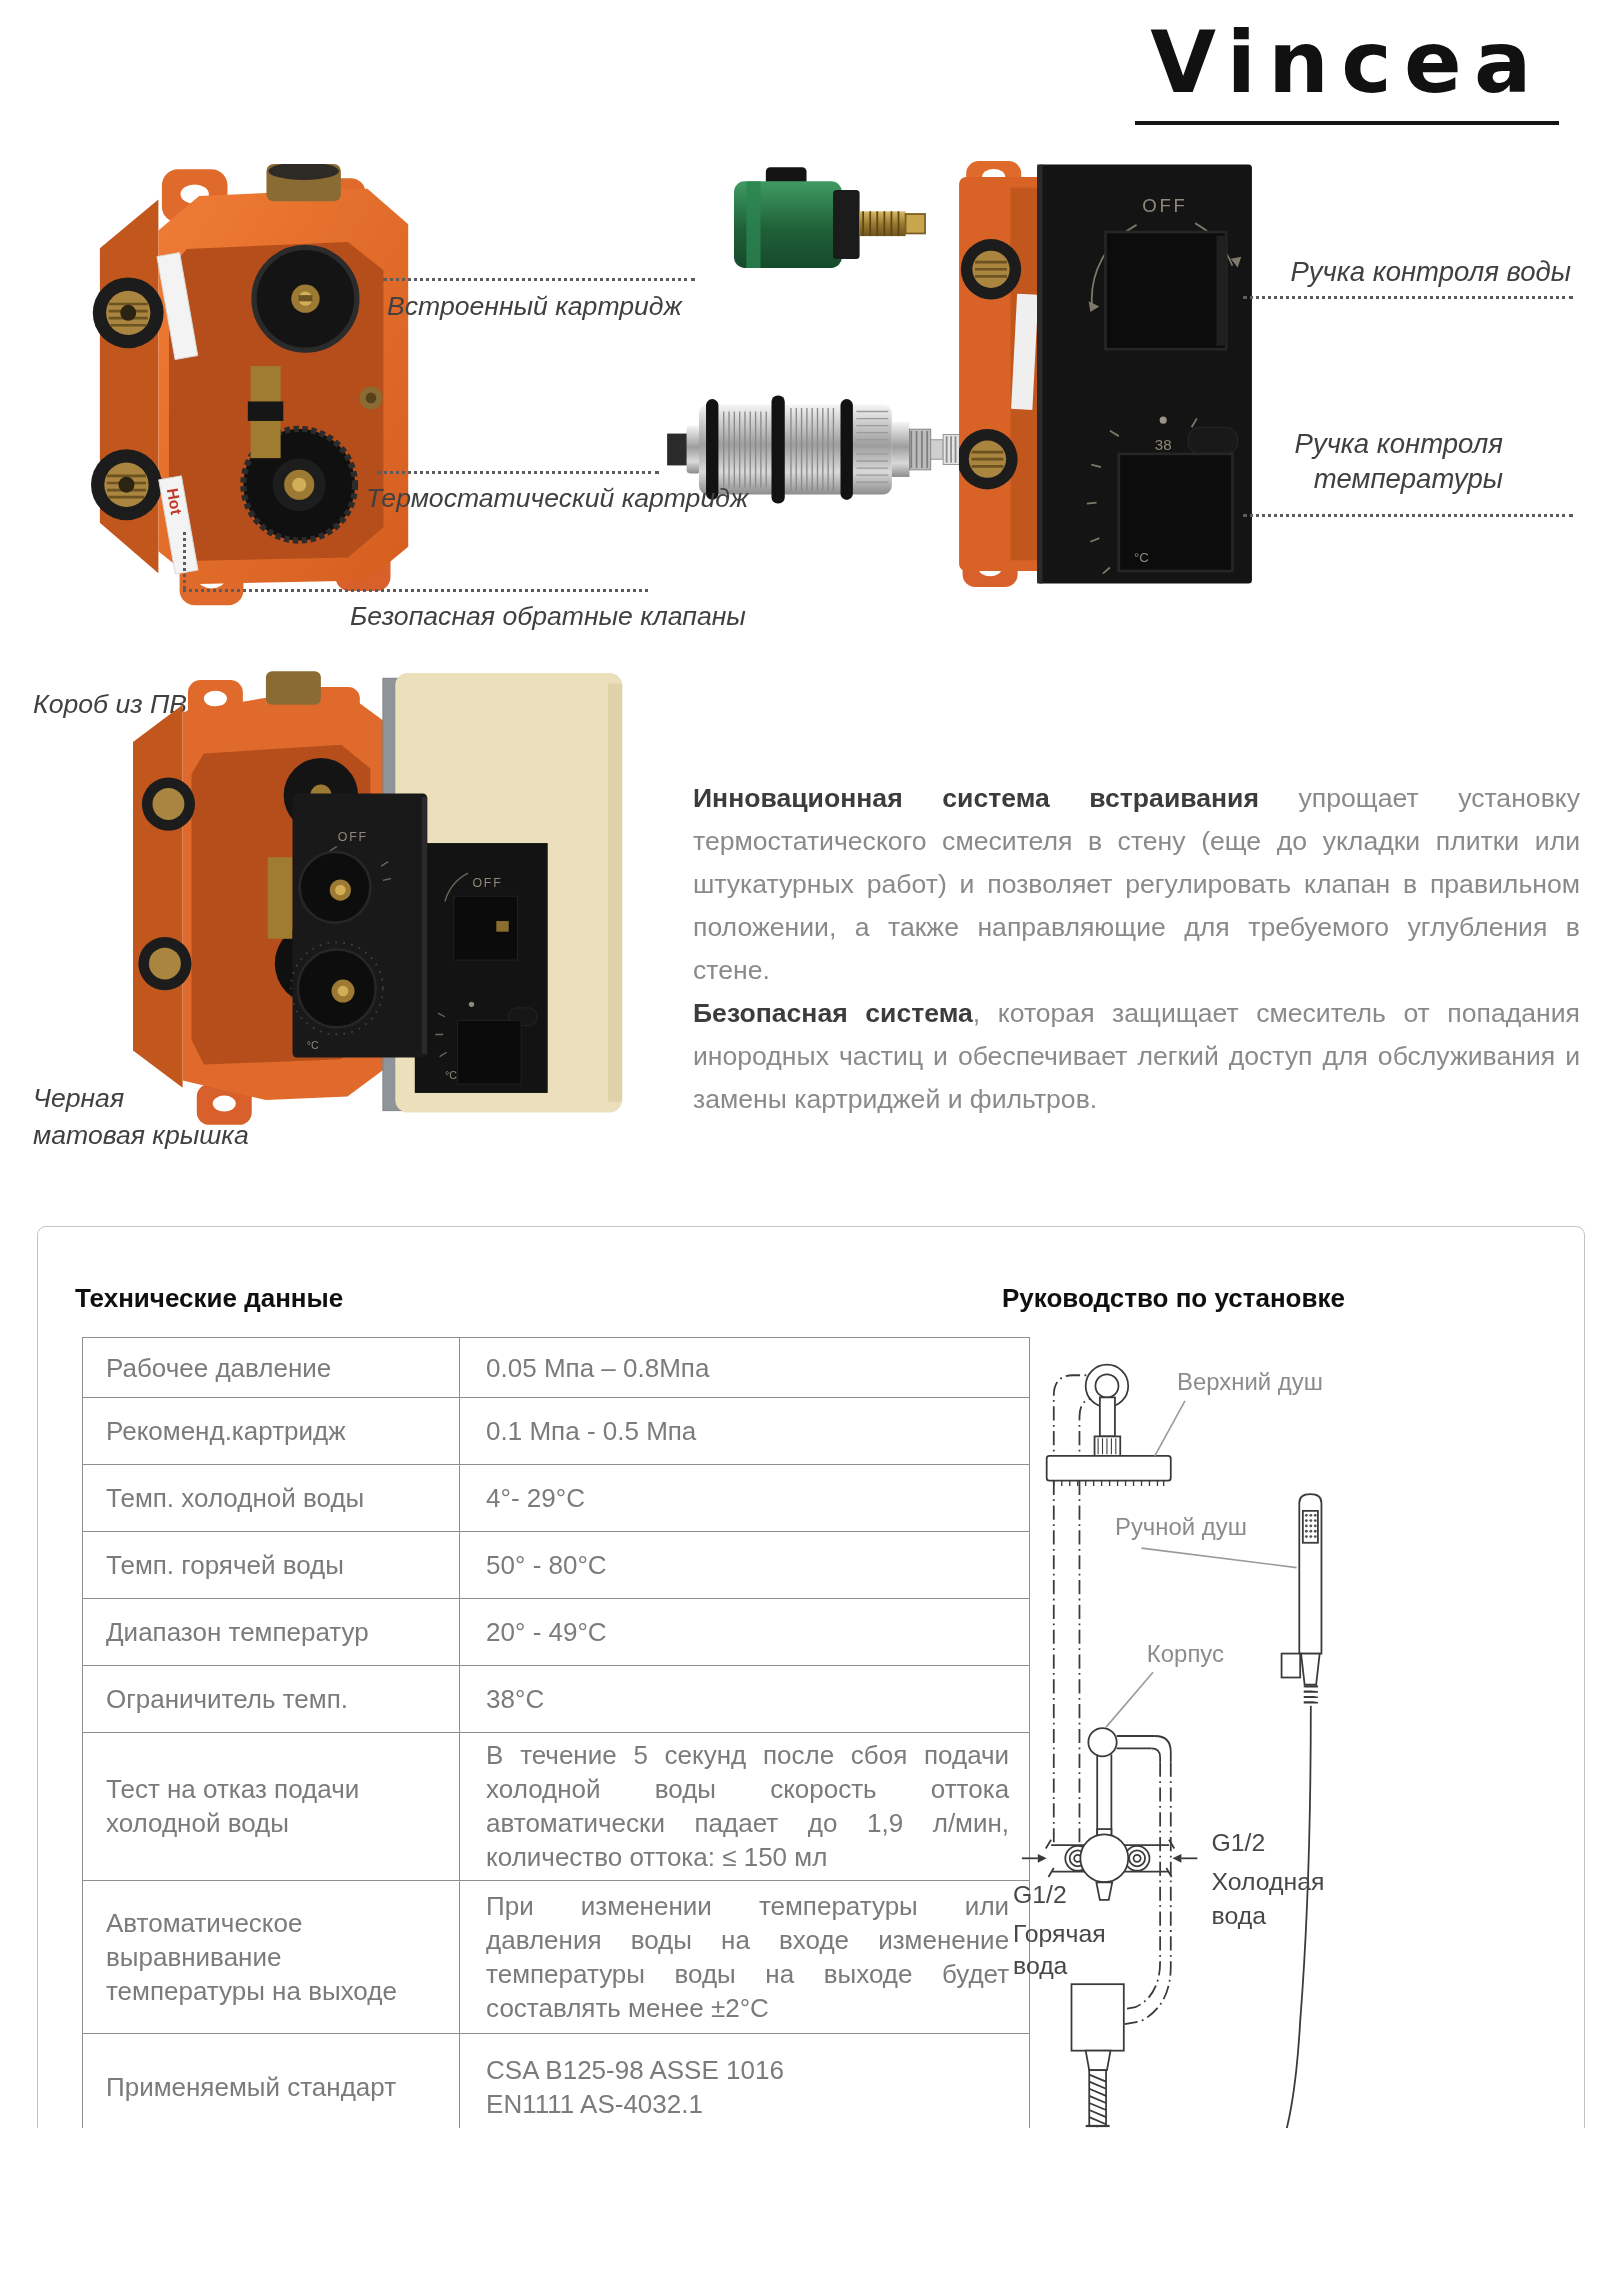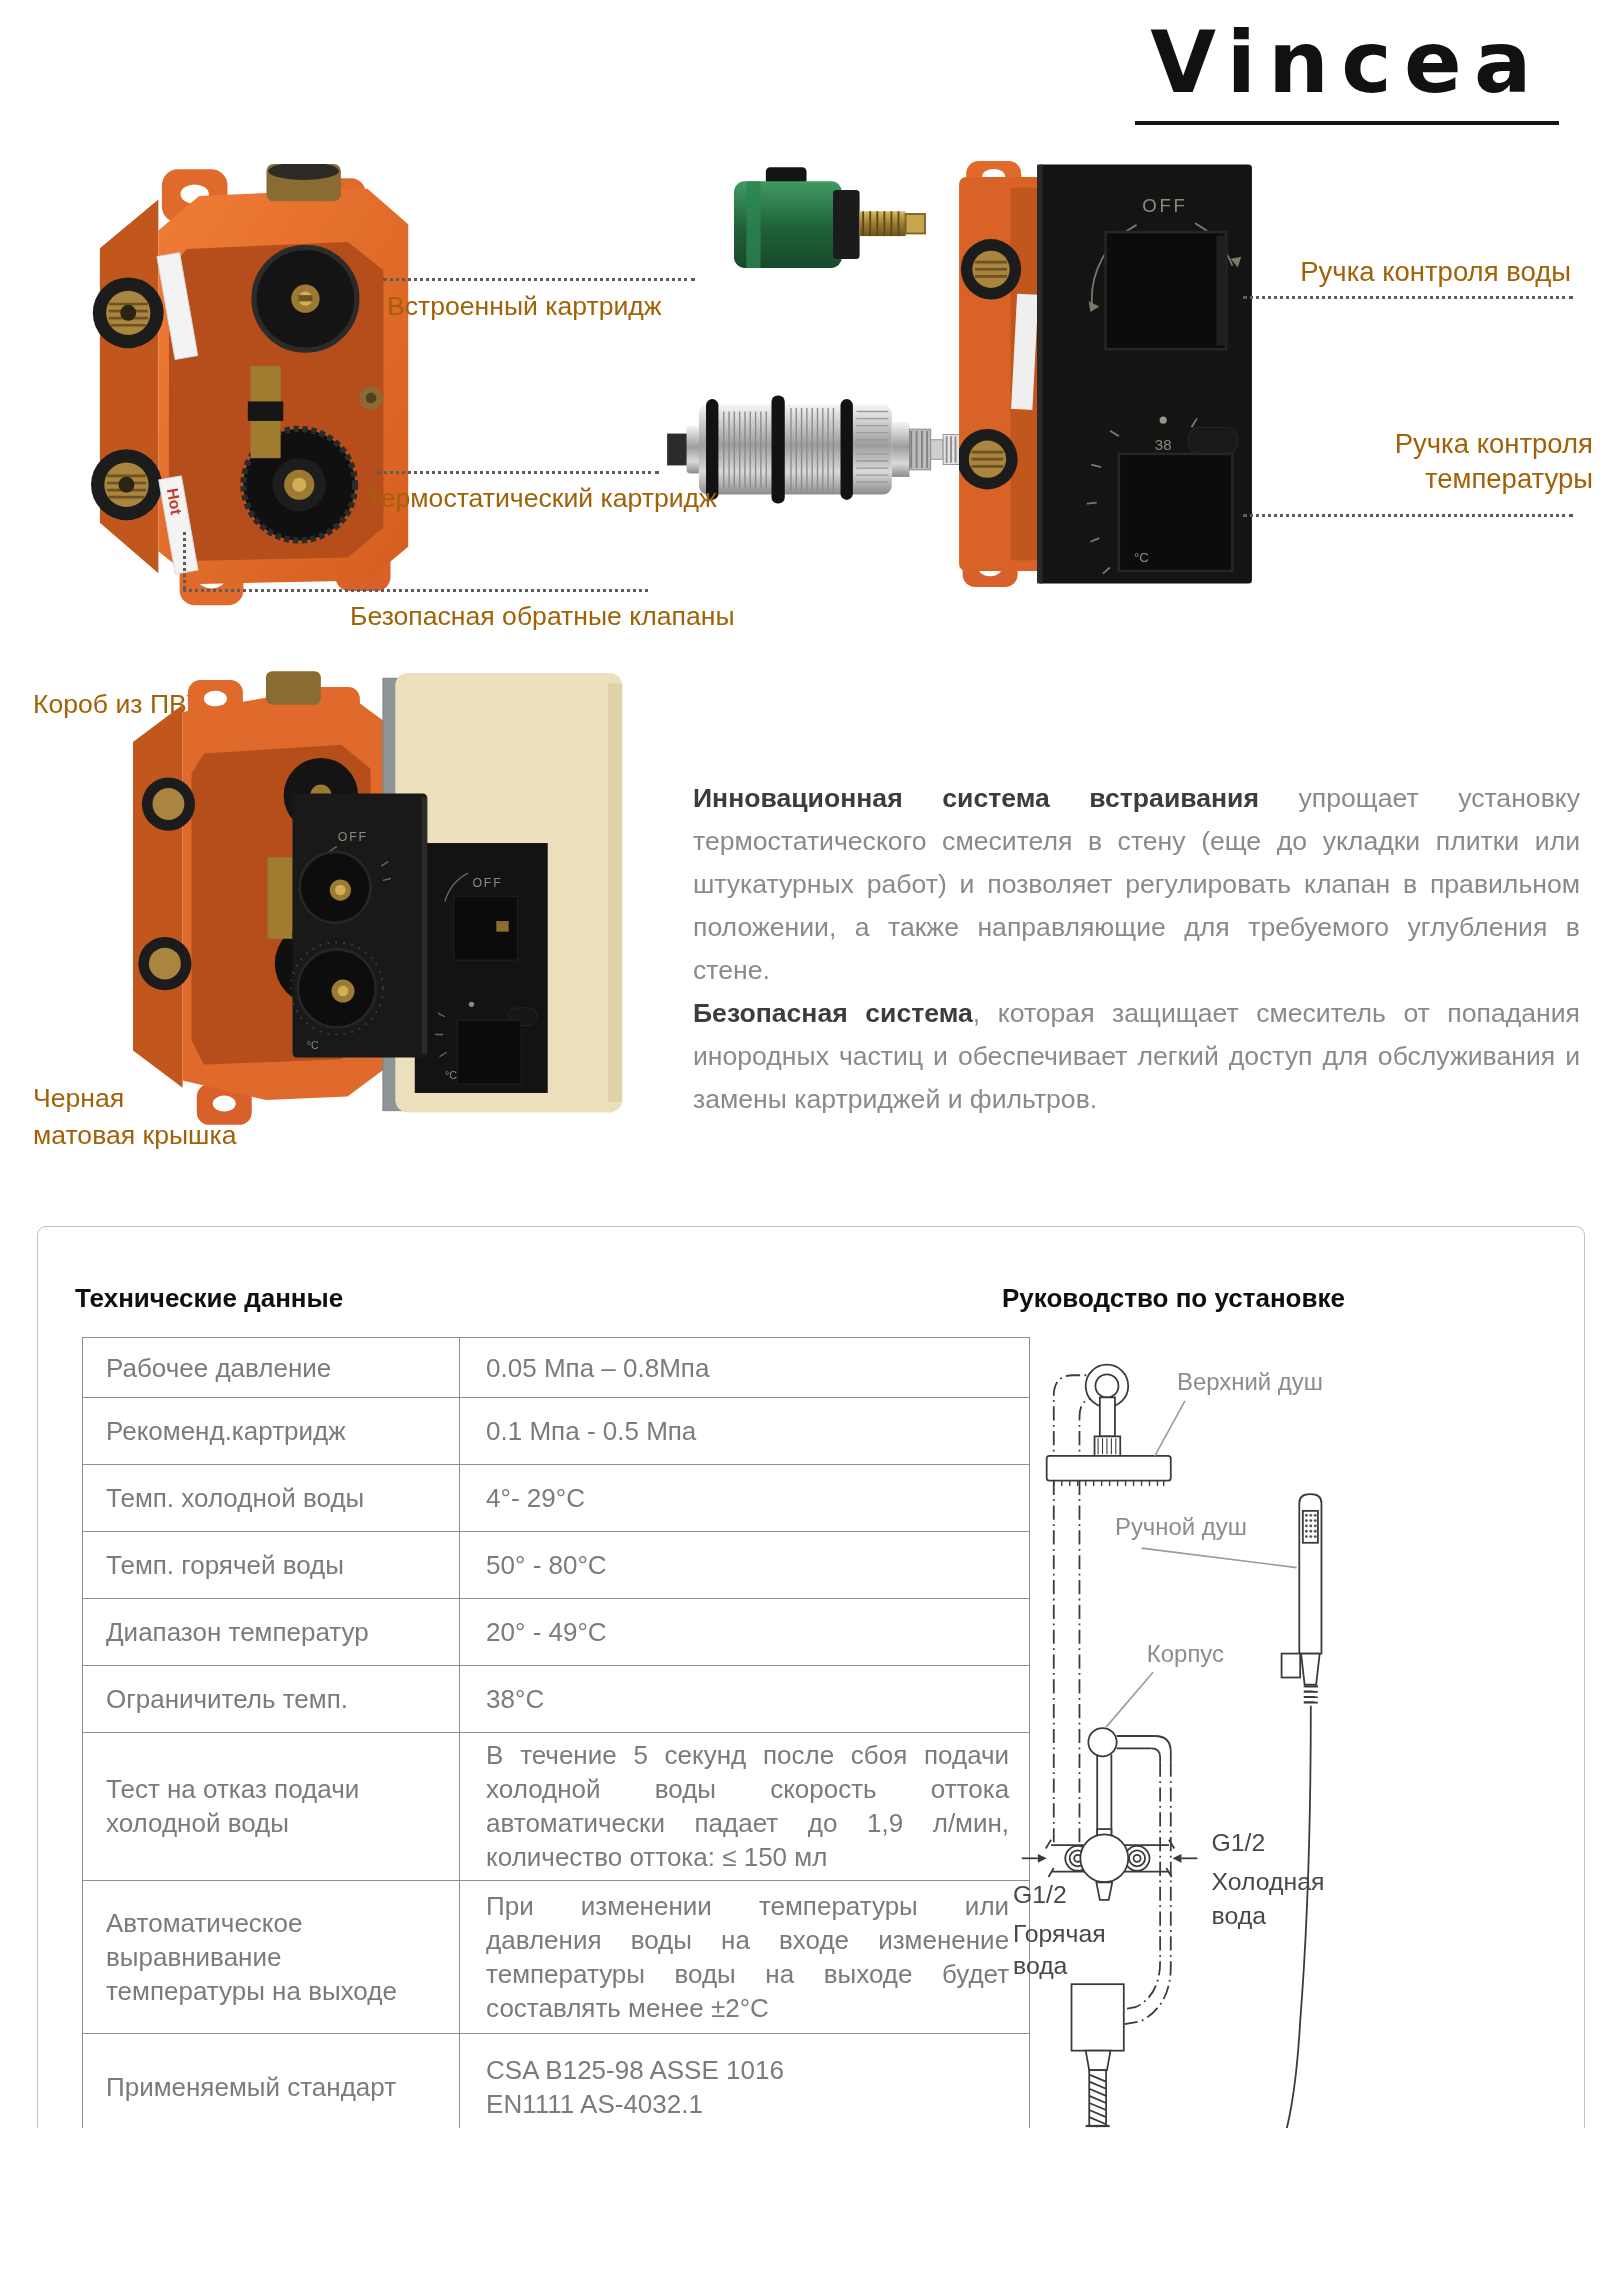--- a/index.html
+++ b/index.html
@@ -4,21 +4,21 @@
 <style>
   html,body{margin:0;padding:0;background:#fff;}
   #canvas{position:relative;width:1621px;height:2128px;background:#fff;overflow:hidden;
           font-family:"Liberation Sans","DejaVu Sans",sans-serif;}
   .abs{position:absolute;}
   
   .logo{font-family:"DejaVu Sans",sans-serif;font-weight:bold;font-size:85px;color:#111;
         letter-spacing:12.4px;line-height:1;}
   .logo-rule{height:4.4px;background:#151515;}
   
-  .glabel{color:#a16207;font-size:26.6px;line-height:35px;}
+  .glabel{color:#404040;font-size:26.6px;line-height:35px;font-style:italic;}
   .dots-h{border-top:3.5px dotted #5c5c5c;height:0;}
   .dots-v{border-left:3.5px dotted #5c5c5c;width:0;}
   .r{text-align:right;}
   
   .para{width:887px;font-size:26.6px;line-height:43px;color:#8a8a8a;text-align:justify;}
   .para p{margin:0;}
   .para b{color:#3c3c3c;font-weight:bold;}
   
   .bigbox{border:1.8px solid #c2c2c2;border-radius:8.9px;}
   .sect-title{font-size:26px;font-weight:bold;color:#0f0f0f;}
@@ -217,21 +217,21 @@
       <rect x="258" y="300" width="56" height="30" rx="13" fill="#191919" stroke="#2b2b2b"></rect>
       <rect x="180" y="330" width="128" height="132" fill="#0c0c0c"></rect>
       <rect x="180" y="330" width="128" height="132" fill="none" stroke="#262626" stroke-width="3"></rect>
     </g>
     <text x="197" y="452" font-size="15" class="paneltxt">°C</text>
   </svg>
 
   <div class="abs glabel r" style="left:1241px;top:254px;width:330px;font-size:27.5px;">Ручка контроля воды</div>
   <div class="abs dots-h" style="left:1243px;top:296px;width:330px;"></div>
 
-  <div class="abs glabel r" style="left:1263px;top:426px;width:330px;font-size:27.5px;line-height:35px;">
+  <div class="abs glabel r" style="left:1173px;top:426px;width:330px;font-size:27.5px;line-height:35px;">
     <span>Ручка контроля</span><br>
     <span>температуры</span>
   </div>
   <div class="abs dots-h" style="left:1243px;top:514px;width:330px;"></div>
 
   <div class="abs glabel" style="left:33px;top:687px;">Короб из ПВХ</div>
 
   <svg class="abs" style="left:133px;top:669px;" width="576" height="497" viewBox="0 0 650 560">
 
     <g>

